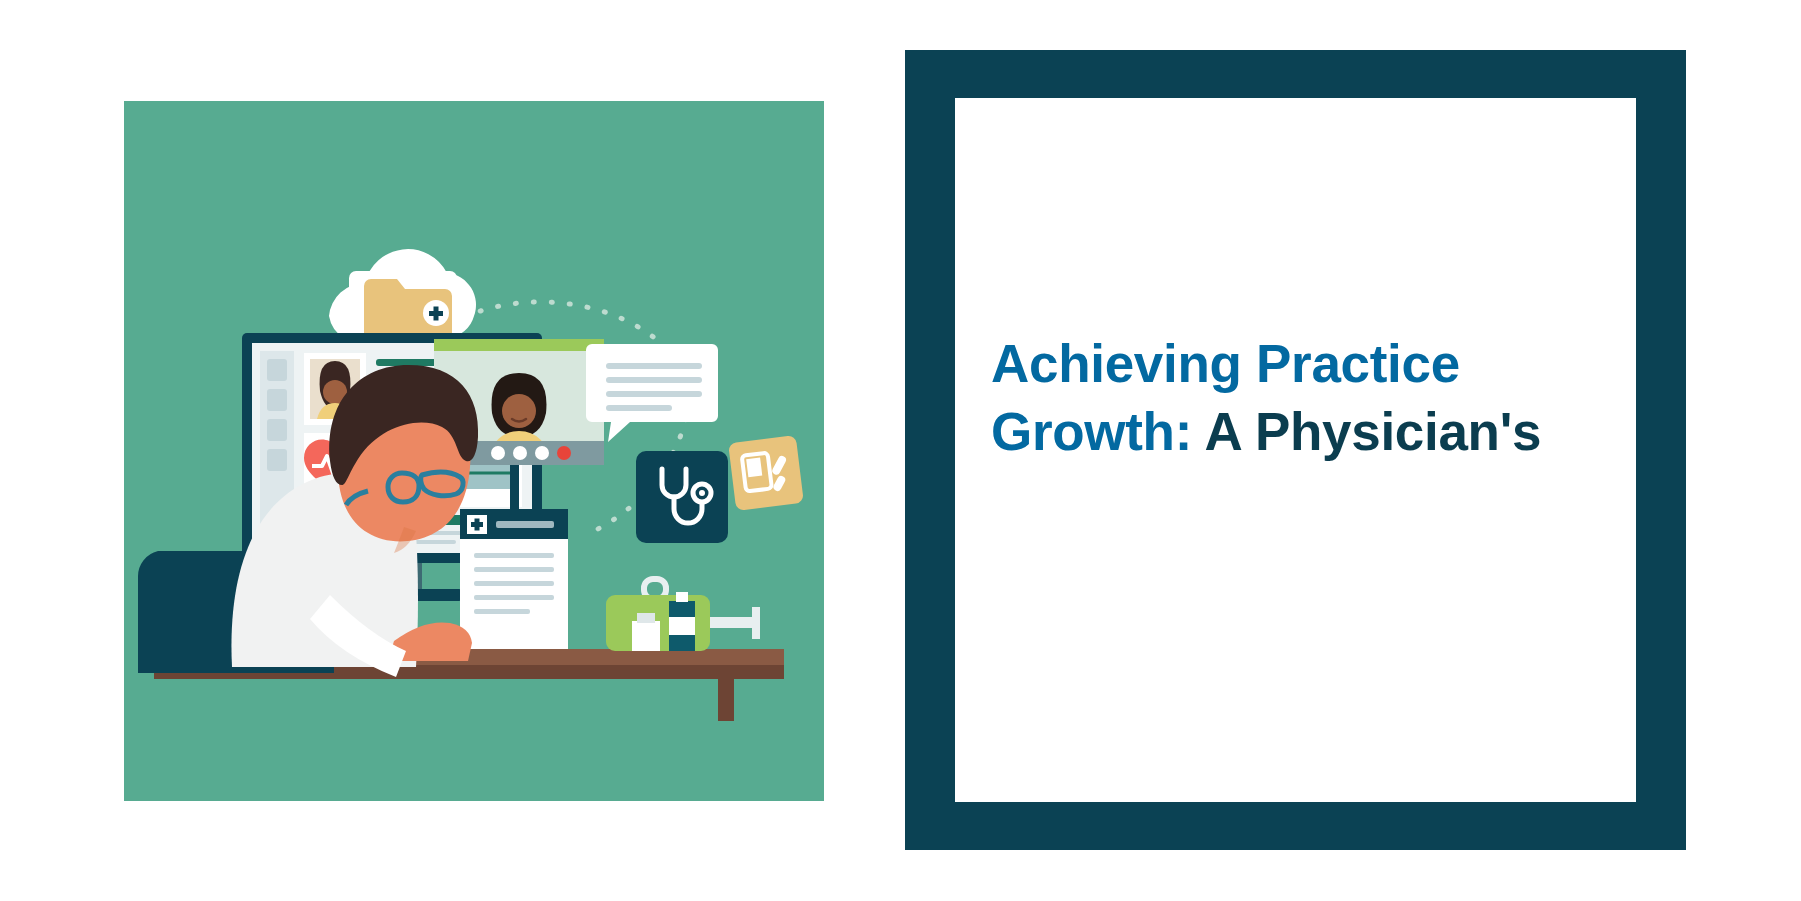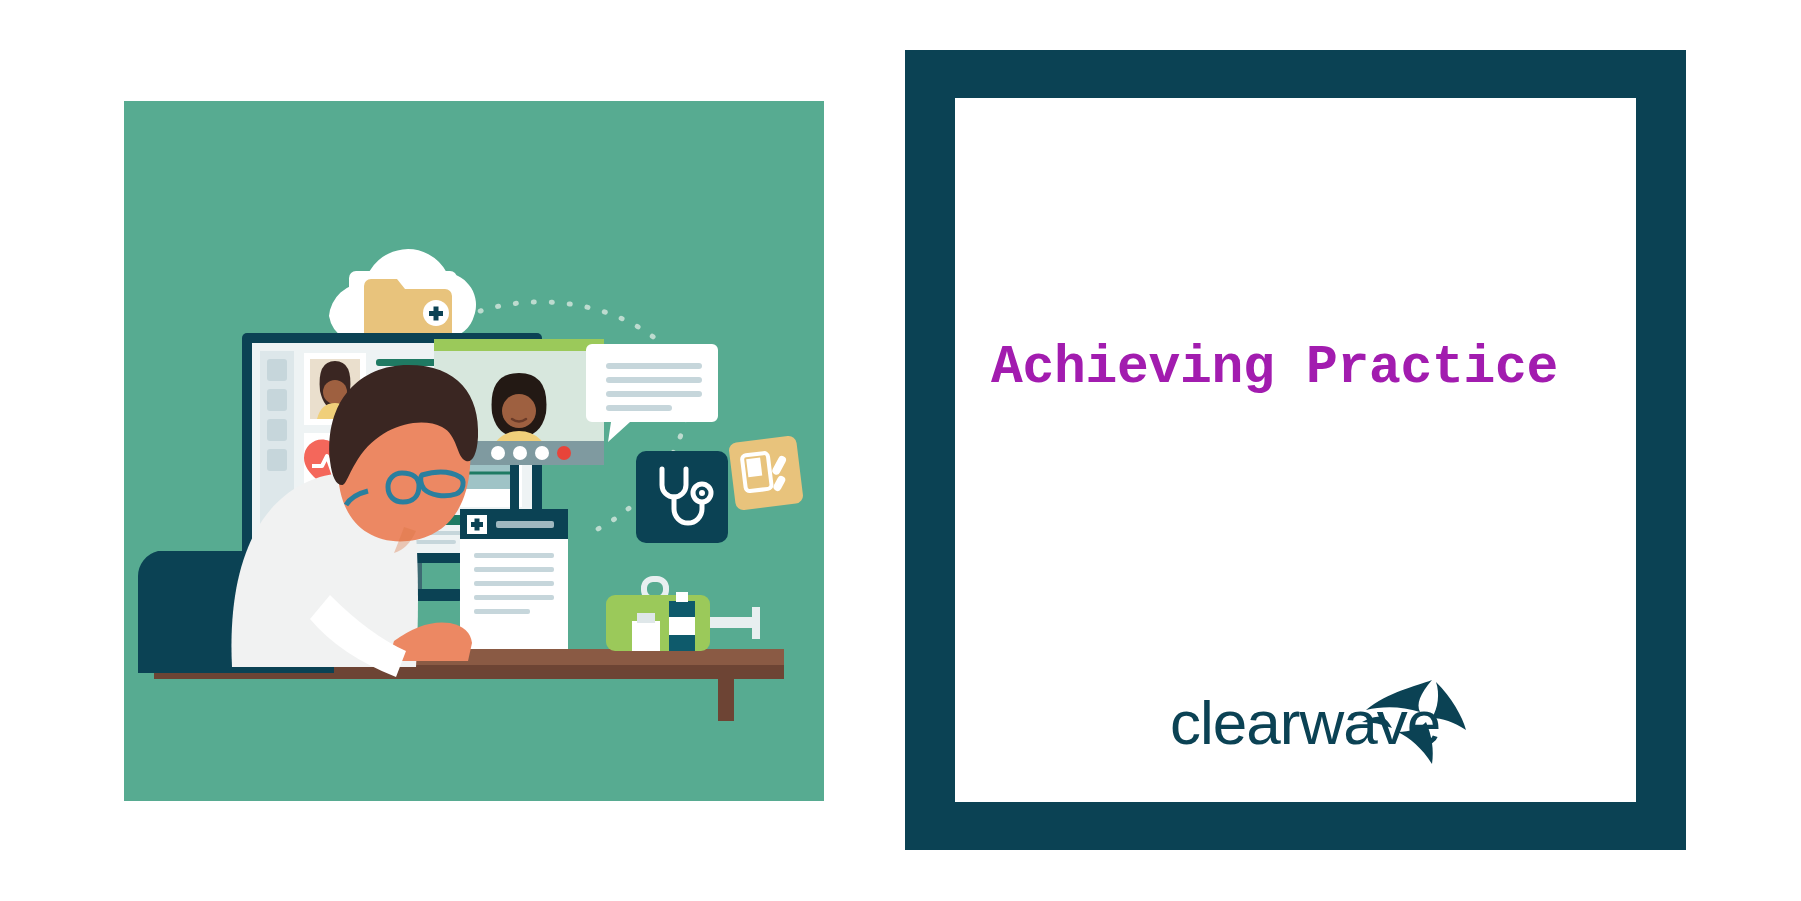--- a/index.html
+++ b/index.html
@@ -26,21 +26,21 @@
     position:absolute;left:955px;top:98px;width:681px;height:704px;
     background:#ffffff;
   }
   .title-block{
     position:absolute;left:991px;top:330px;width:640px;
   }
   .title-line{
     font-size:53px;line-height:1.28;font-weight:700;letter-spacing:-0.3px;
     margin:0;white-space:nowrap;
   }
-  .t-green{color:#a21caf;font-family:Liberation Mono, monospace;}
+  .t-green{color:#0369a1;}
   .t-dark{color:#0b3d4f;}
 
   .logo-block{
     position:absolute;left:1170px;top:672px;width:300px;height:92px;
   }
   .logo-svg{display:block;}
 </style>
 </head>
 <body>
 
@@ -213,27 +213,20 @@
     </svg>
   </div>
 
   <div class="right-panel"></div>
   <div class="right-inner"></div>
 
   <div class="title-block">
     <div class="title-line">
       <span class="t-green">Achieving Practice</span>
     </div>
+    <div class="title-line">
+      <span class="t-green">Growth:</span>
+      <span class="t-dark">A Physician's</span>
+    </div>
   </div>
 
-  <div class="logo-block">
-    <svg class="logo-svg" width="300" height="92" viewBox="0 0 300 92">
-      <text x="0" y="72" font-family="Liberation Sans, sans-serif" font-size="62" fill="#0b4254" letter-spacing="-1">clearwave</text>
-      <g fill="#0b4254">
-        <path d="M196 38 C 218 20, 246 14, 262 8 C 250 22, 246 32, 250 40 C 232 34, 212 34, 196 38 Z"></path>
-        <path d="M266 10 C 282 26, 292 44, 296 58 C 284 50, 272 46, 262 46 C 268 36, 270 22, 266 10 Z"></path>
-        <path d="M256 50 C 262 64, 264 78, 262 92 C 252 76, 240 66, 228 60 C 240 60, 250 56, 256 50 Z"></path>
-        <path d="M222 56 C 212 52, 202 50, 192 50 C 204 44, 214 40, 222 56 Z"></path>
-      </g>
-    </svg>
-  </div>
 
 </div>
 
 </body></html>

